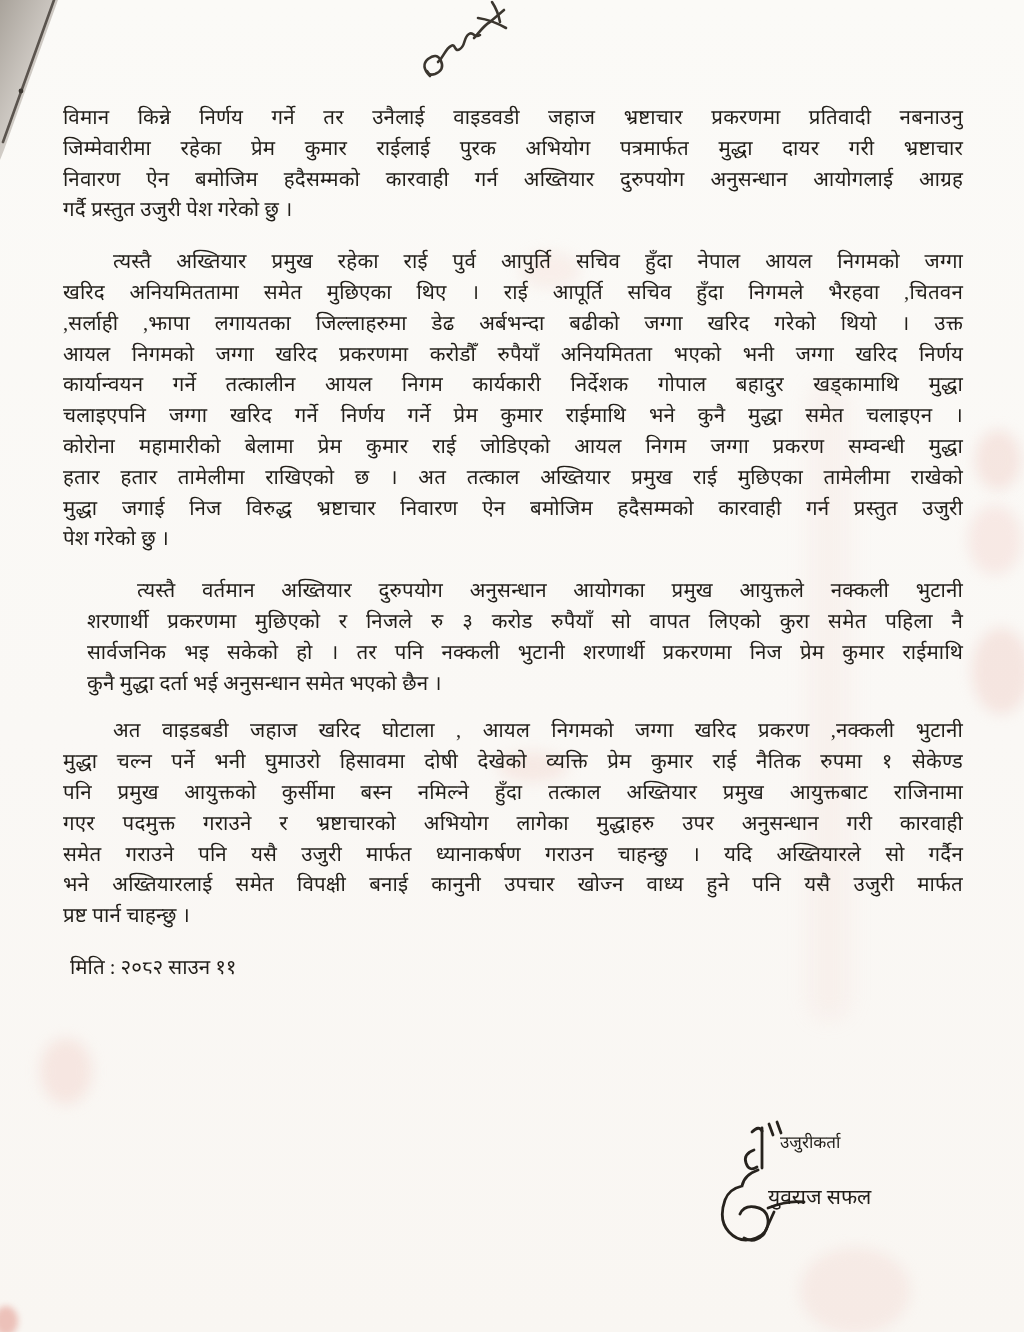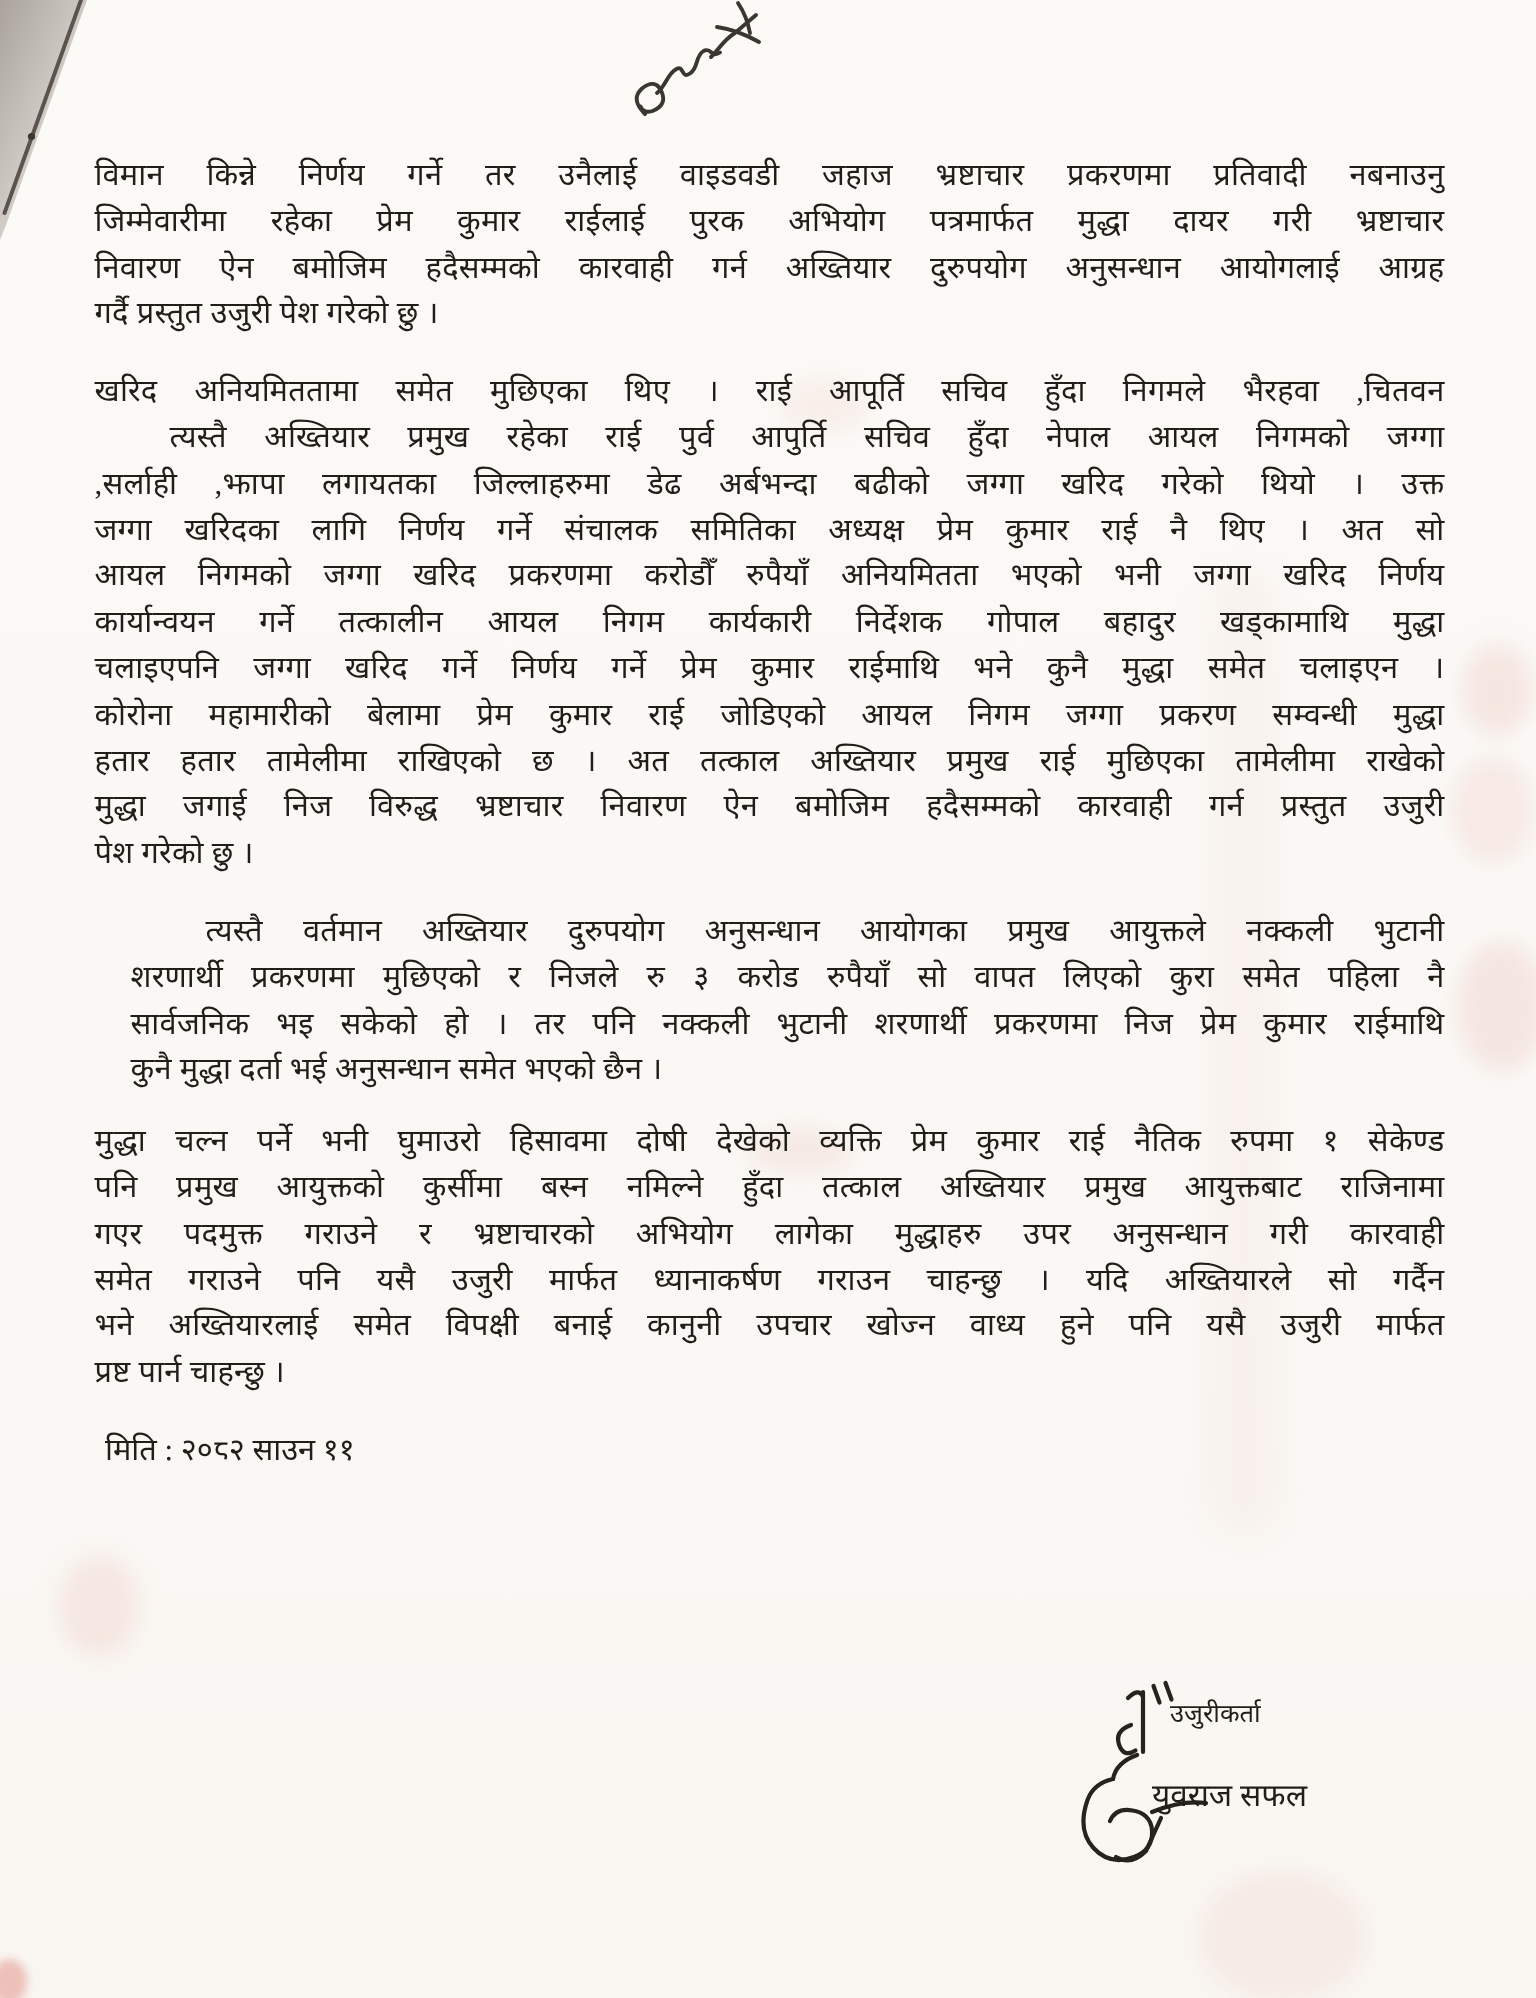--- a/index.html
+++ b/index.html
@@ -149,39 +149,39 @@
   </svg>
 
   <div class="content">
     <div class="para">
         <div class="line">विमान किन्ने निर्णय गर्ने तर उनैलाई वाइडवडी जहाज भ्रष्टाचार प्रकरणमा प्रतिवादी नबनाउनु</div>
         <div class="line">जिम्मेवारीमा रहेका प्रेम कुमार राईलाई पुरक अभियोग पत्रमार्फत मुद्धा दायर गरी भ्रष्टाचार</div>
         <div class="line">निवारण ऐन बमोजिम हदैसम्मको कारवाही गर्न अख्तियार दुरुपयोग अनुसन्धान आयोगलाई आग्रह</div>
         <div class="line last">गर्दै प्रस्तुत उजुरी पेश गरेको छु ।</div>
       </div>
     <div class="para">
+        <div class="line indent">त्यस्तै अख्तियार प्रमुख रहेका राई पुर्व आपुर्ति  सचिव हुँदा नेपाल आयल निगमको जग्गा</div>
         <div class="line">खरिद अनियमिततामा समेत मुछिएका थिए । राई आपूर्ति सचिव हुँदा निगमले भैरहवा ,चितवन</div>
-        <div class="line indent">त्यस्तै अख्तियार प्रमुख रहेका राई पुर्व आपुर्ति  सचिव हुँदा नेपाल आयल निगमको जग्गा</div>
         <div class="line">,सर्लाही ,झापा लगायतका जिल्लाहरुमा  डेढ अर्बभन्दा बढीको जग्गा खरिद गरेको थियो  । उक्त</div>
-        <div class="line">जग्गा खरिदका लागि निर्णय गर्ने संचालक समितिका अध्यक्ष प्रेम कुमार राई नै थिए । अत सो</div>
         <div class="line">आयल निगमको जग्गा खरिद प्रकरणमा करोडौँ रुपैयाँ अनियमितता भएको भनी जग्गा खरिद निर्णय</div>
         <div class="line">कार्यान्वयन गर्ने तत्कालीन आयल निगम कार्यकारी निर्देशक गोपाल बहादुर खड्कामाथि मुद्धा</div>
         <div class="line">चलाइएपनि जग्गा खरिद गर्ने निर्णय गर्ने प्रेम कुमार राईमाथि भने कुनै मुद्धा समेत चलाइएन ।</div>
         <div class="line">कोरोना महामारीको बेलामा प्रेम कुमार राई जोडिएको आयल निगम जग्गा प्रकरण सम्वन्धी मुद्धा</div>
         <div class="line">हतार हतार तामेलीमा राखिएको छ । अत तत्काल अख्तियार प्रमुख राई मुछिएका तामेलीमा राखेको</div>
         <div class="line">मुद्धा जगाई निज विरुद्ध भ्रष्टाचार निवारण ऐन बमोजिम हदैसम्मको कारवाही गर्न प्रस्तुत उजुरी</div>
         <div class="line last">पेश गरेको छु ।</div>
       </div>
     <div class="para p3">
         <div class="line indent">त्यस्तै वर्तमान अख्तियार दुरुपयोग अनुसन्धान आयोगका प्रमुख आयुक्तले नक्कली भुटानी</div>
         <div class="line">शरणार्थी प्रकरणमा मुछिएको र निजले रु ३ करोड रुपैयाँ सो वापत लिएको कुरा समेत पहिला नै</div>
         <div class="line">सार्वजनिक भइ सकेको हो । तर पनि नक्कली भुटानी शरणार्थी प्रकरणमा निज प्रेम कुमार राईमाथि</div>
         <div class="line last">कुनै मुद्धा दर्ता भई अनुसन्धान समेत भएको छैन ।</div>
       </div>
     <div class="para">
+        <div class="line indent">अत वाइडबडी जहाज खरिद घोटाला , आयल निगमको जग्गा खरिद प्रकरण ,नक्कली भुटानी</div>
         <div class="line">मुद्धा चल्न पर्ने भनी घुमाउरो हिसावमा दोषी देखेको व्यक्ति प्रेम कुमार राई नैतिक रुपमा १ सेकेण्ड</div>
         <div class="line">पनि प्रमुख आयुक्तको कुर्सीमा बस्न नमिल्ने हुँदा तत्काल अख्तियार प्रमुख आयुक्तबाट राजिनामा</div>
         <div class="line">गएर पदमुक्त गराउने र भ्रष्टाचारको अभियोग लागेका मुद्धाहरु उपर अनुसन्धान गरी कारवाही</div>
         <div class="line">समेत गराउने पनि यसै उजुरी मार्फत ध्यानाकर्षण गराउन चाहन्छु । यदि अख्तियारले सो गर्दैन</div>
         <div class="line">भने अख्तियारलाई समेत विपक्षी बनाई कानुनी उपचार खोज्न वाध्य हुने पनि यसै उजुरी मार्फत</div>
         <div class="line last">प्रष्ट पार्न चाहन्छु ।</div>
       </div>
     <div class="date-line">मिति : २०८२ साउन ११</div>
   </div>
 

